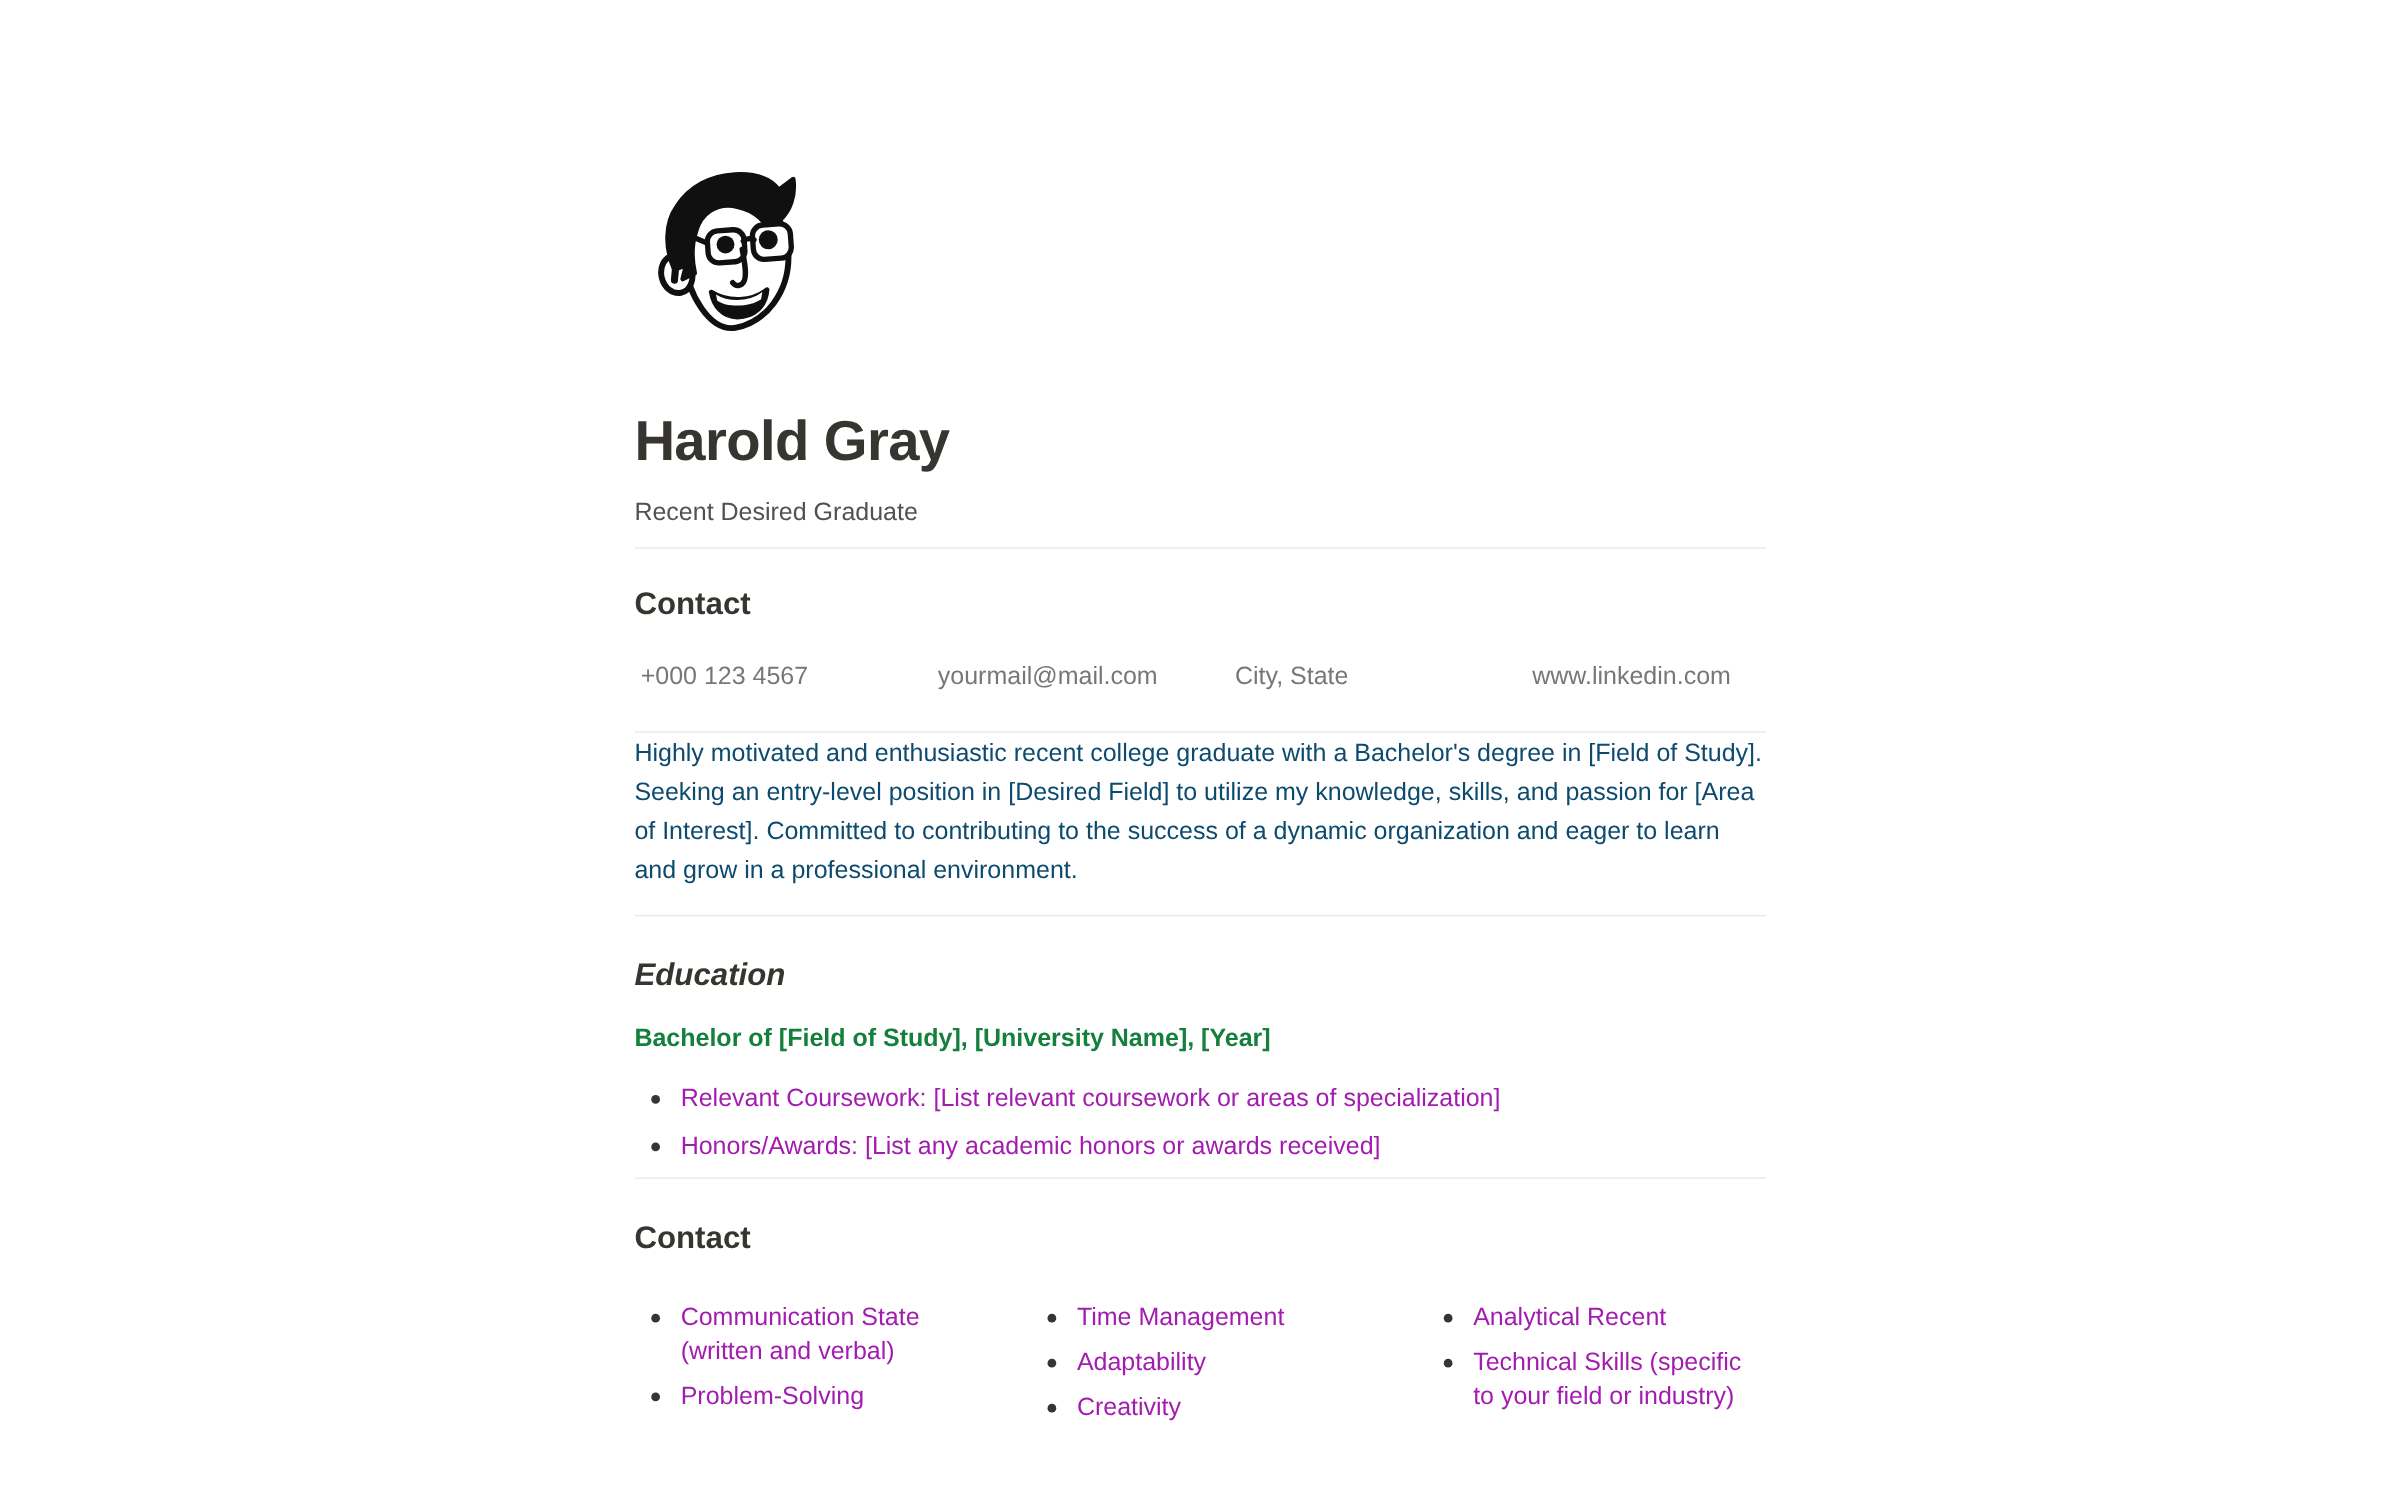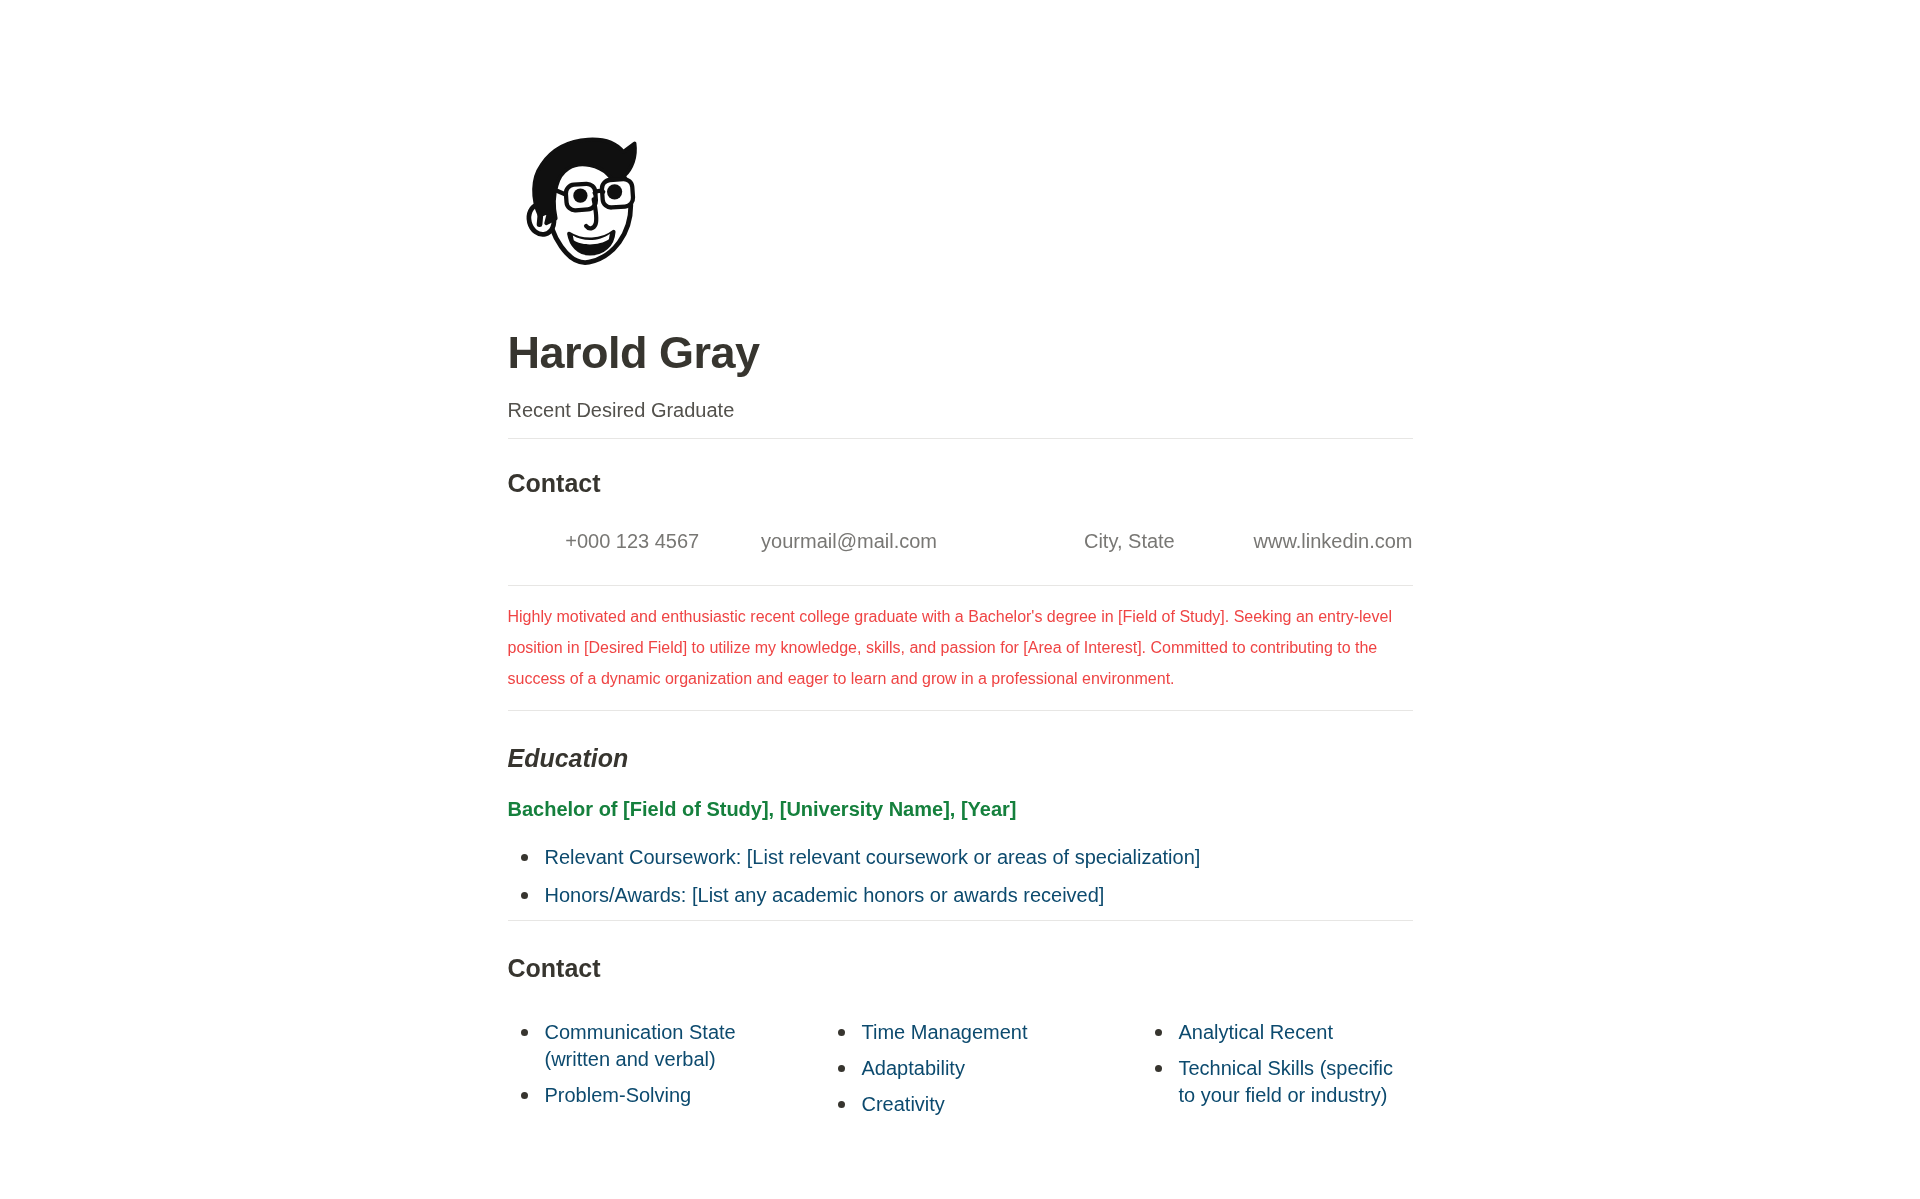--- a/index.html
+++ b/index.html
@@ -33,38 +33,38 @@
     color: #37352f;
   }
   .mt-contact { margin-top: 30px; }
   .mt-profile { margin-top: 32px; }
   .mt-education { margin-top: 33px; font-style: italic; }
   .mt-skills { margin-top: 33px; }
 
   .contact-grid {
     display: grid; grid-template-columns: repeat(4, 1fr); column-gap: 46px;
     margin-top: 33px;
-    font-size: 20px; color: #787774; text-align: right;
+    font-size: 20px; color: #787774;
   }
   .contact-cell { padding-left: 5px; white-space: nowrap; }
 
   .profile-text {
-    margin-top: 15px;
-    font-size: 16px; line-height: 31px; color: #ef4444;
+    margin-top: 2px;
+    font-size: 20px; line-height: 31px; color: #0c4a6e;
   }
 
   .degree {
     margin-top: 23px;
     font-size: 20px; line-height: 27px; font-weight: 700; color: #15803d;
   }
 
   ul.bullets { list-style: none; margin: 0; padding: 0; }
   ul.bullets li {
     display: flex; align-items: flex-start;
-    font-size: 20px; line-height: 27px; color: #0c4a6e;
+    font-size: 20px; line-height: 27px; color: #a21caf;
   }
   ul.bullets .dot {
     flex: none; width: 7px; height: 7px; border-radius: 50%;
     background: #37352f; margin: 10px 17px 0 13px;
   }
   ul.edu-list { margin-top: 21px; }
   ul.edu-list li { margin-bottom: 11px; }
 
   .skills-grid {
     display: grid; grid-template-columns: repeat(3, 1fr); column-gap: 46px;

